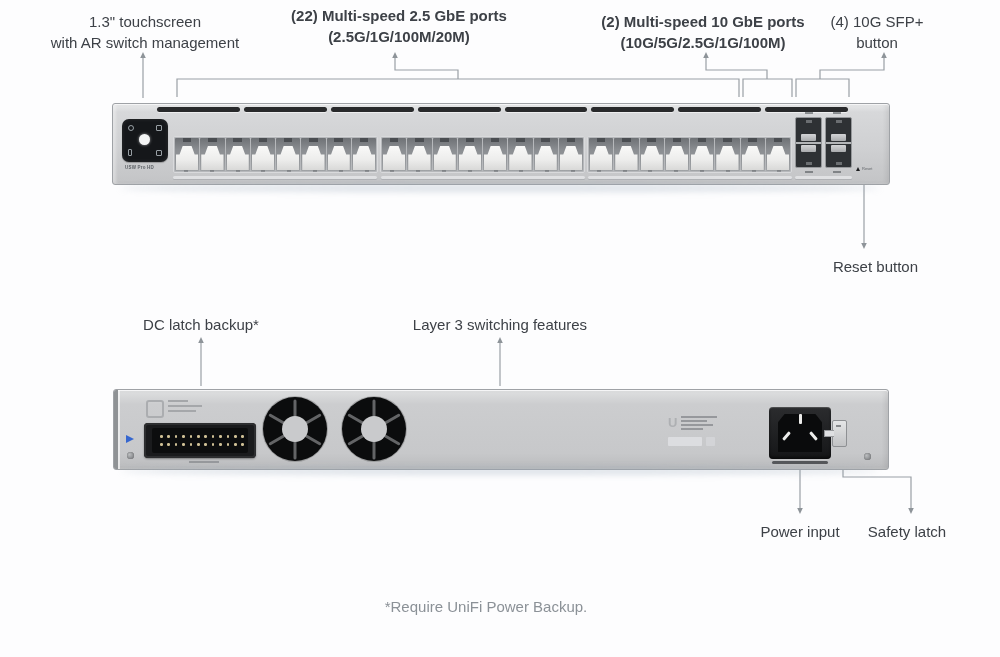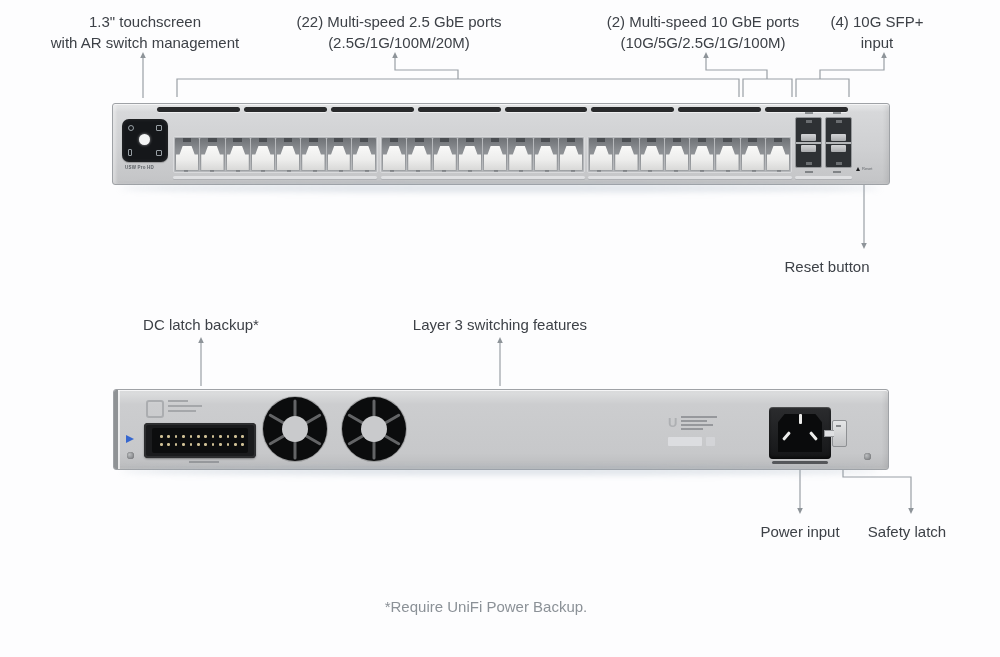--- a/index.html
+++ b/index.html
@@ -2,24 +2,24 @@
 <html><head>
 <meta charset="utf-8">
 <style>
   html,body{margin:0;padding:0;background:#fff;}
   .canvas{position:relative;width:1000px;height:657px;background:#fdfdfe;overflow:hidden;
           font-family:"Liberation Sans",sans-serif;}
   svg.lines{position:absolute;left:0;top:0;}
   
   .lbl{position:absolute;text-align:center;color:#3d4147;font-size:15px;line-height:21px;}
   .lbl-touchscreen{left:20px;top:11px;width:250px;}
-  .lbl-rj45{left:274px;top:11px;width:250px;}
-  .lbl-10g{left:578px;top:11px;width:250px;}
+  .lbl-rj45{left:274px;top:5px;width:250px;font-weight:bold;}
+  .lbl-10g{left:578px;top:11px;width:250px;font-weight:bold;}
   .lbl-sfp{left:817px;top:11px;width:120px;}
-  .lbl-reset{left:752px;top:256px;width:150px;}
+  .lbl-reset{left:768px;top:256px;width:150px;text-align:right;}
   .lbl-dc{left:101px;top:314px;width:200px;}
   .lbl-l3{left:390px;top:314px;width:220px;text-align:center;}
   .lbl-power{left:725px;top:521px;width:150px;}
   .lbl-latch{left:832px;top:521px;width:150px;}
   .footnote{left:336px;top:596px;width:300px;color:#8b9197;}
   
   .chassis{position:absolute;border:1px solid #9fa2a6;border-radius:3px;
     background:linear-gradient(180deg,#e9eaeb 0%,#d7d8da 10%,#cfd0d2 55%,#c3c4c6 100%);
     box-shadow:inset 0 1px 0 #f5f5f6, inset -3px 0 4px rgba(0,0,0,.07), inset 3px 0 3px rgba(255,255,255,.35);}
   .shadow{position:absolute;border-radius:50%;background:rgba(150,165,182,.30);filter:blur(3px);height:8px;}
@@ -157,21 +157,21 @@
   <div class="lbl lbl-rj45">
     <div>(22) Multi-speed 2.5 GbE ports</div>
     <div>(2.5G/1G/100M/20M)</div>
   </div>
   <div class="lbl lbl-10g">
     <div>(2) Multi-speed 10 GbE ports</div>
     <div>(10G/5G/2.5G/1G/100M)</div>
   </div>
   <div class="lbl lbl-sfp">
     <div>(4) 10G SFP+</div>
-    <div>input</div>
+    <div>button</div>
   </div>
   <div class="lbl lbl-reset">Reset button</div>
   <div class="lbl lbl-dc">DC latch backup*</div>
   <div class="lbl lbl-l3">Layer 3 switching features</div>
   <div class="lbl lbl-latch">Safety latch</div>
   <div class="lbl lbl-power">Power input</div>
   <div class="lbl footnote">*Require UniFi Power Backup.</div>
 
   <div class="chassis front">
     <div class="vent-row">

